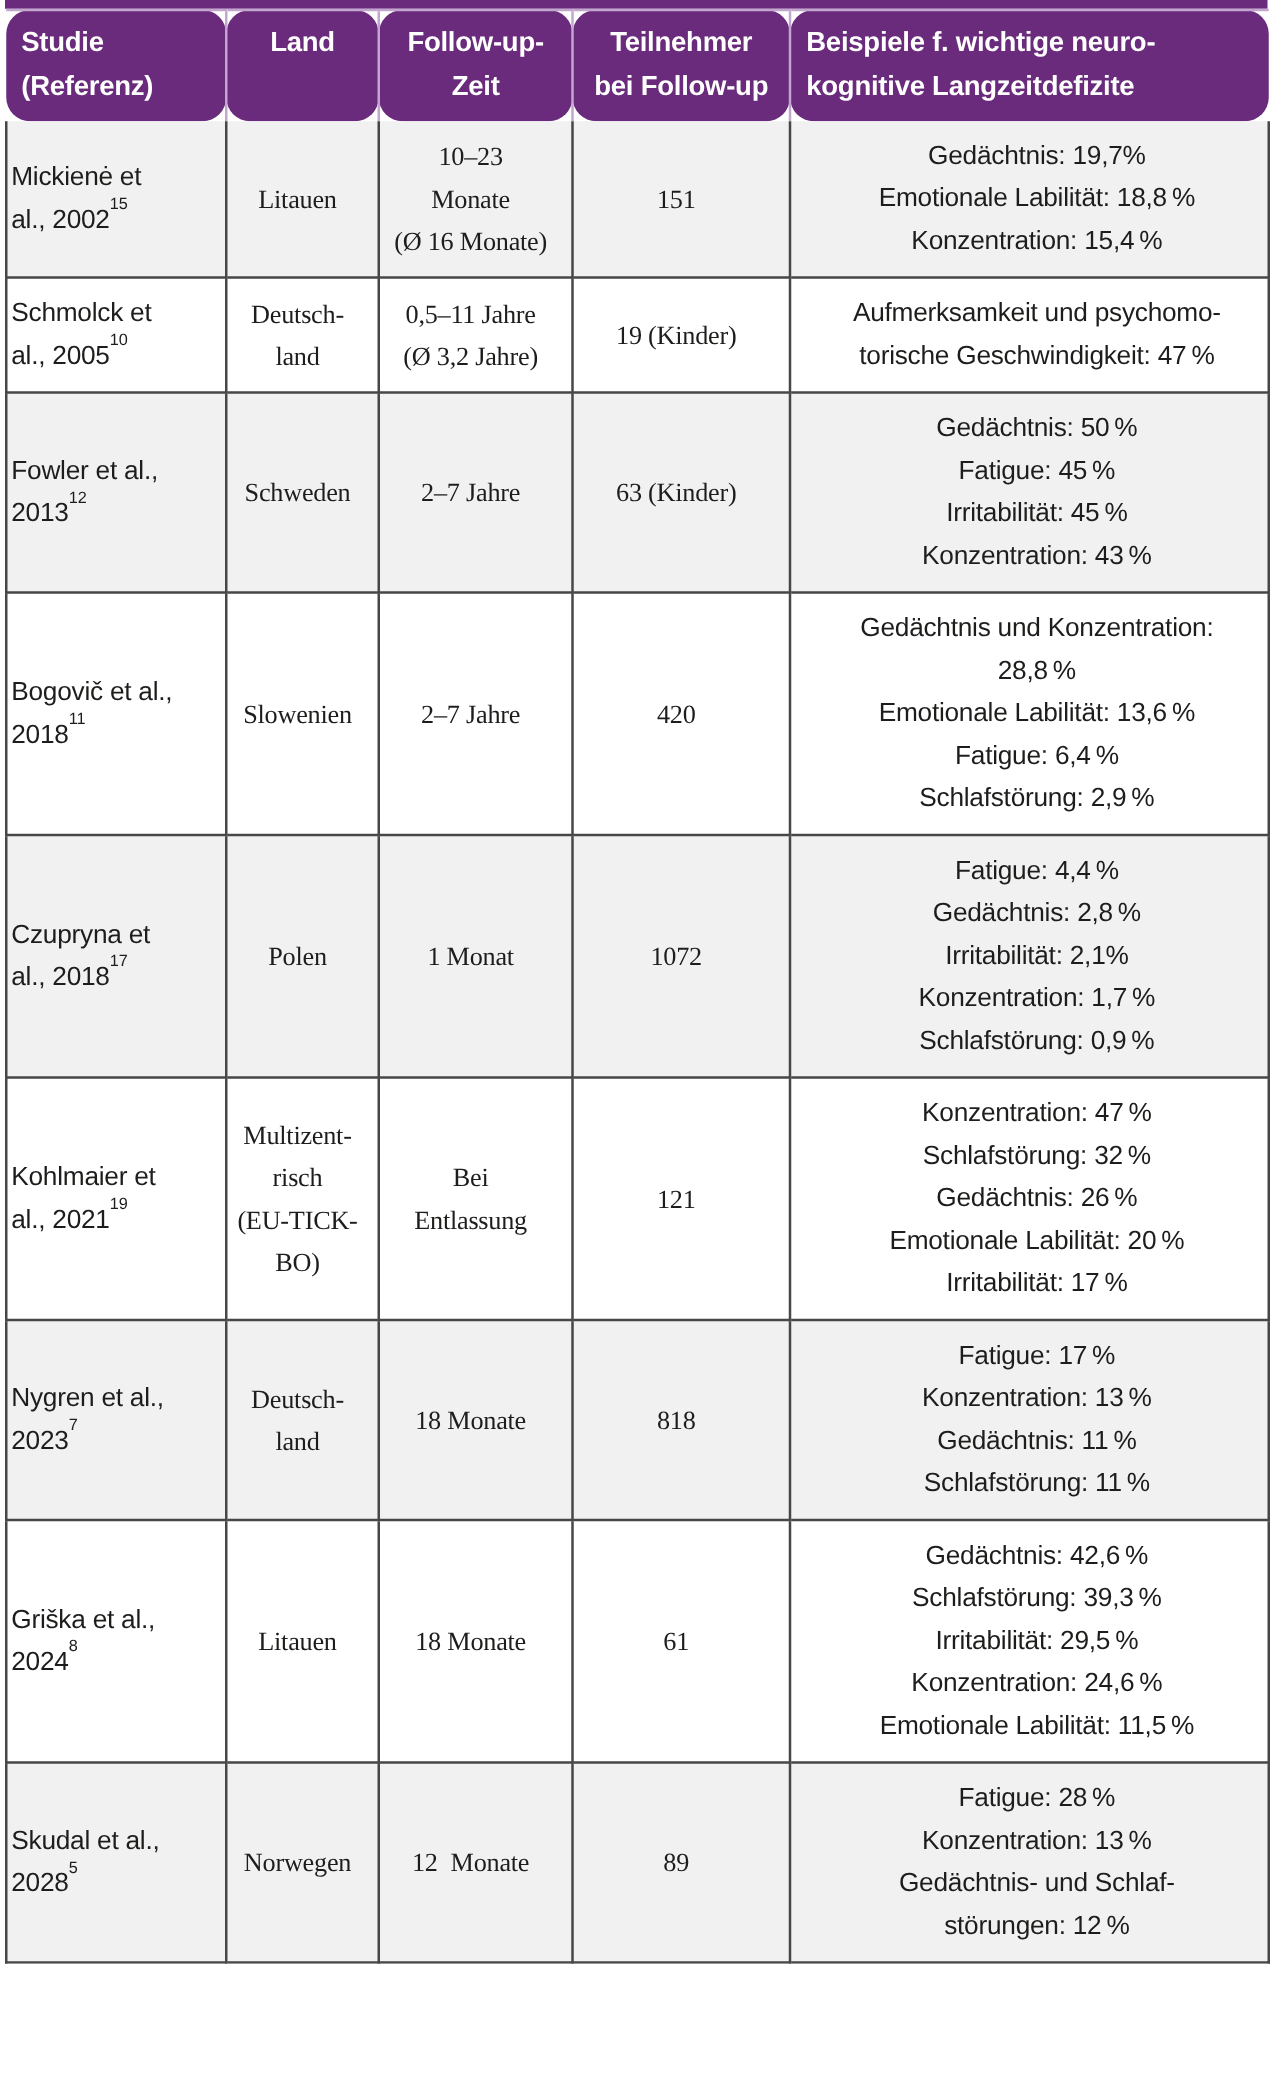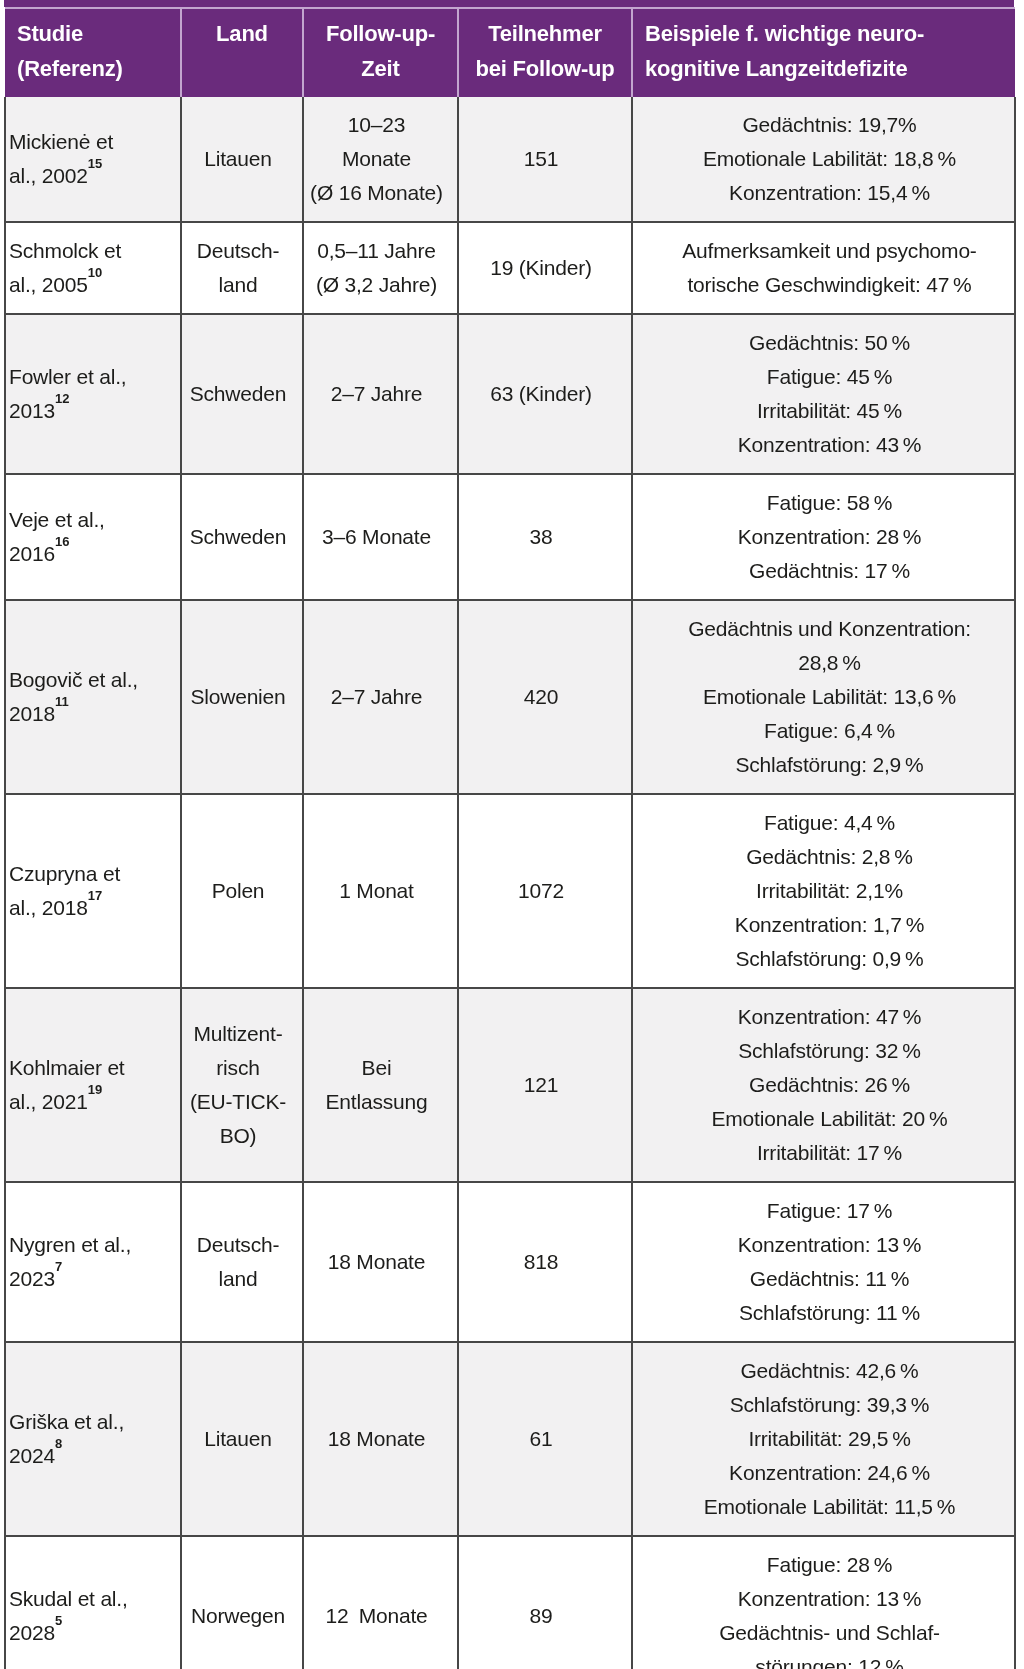--- a/index.html
+++ b/index.html
@@ -40,48 +40,48 @@
     font-size:22px;
     line-height:35px;
     font-weight:bold;
     text-align:center;
     vertical-align:top;
     padding:7px 12px 11px 12px;
     border-top:2px solid var(--header-divider);
     border-left:2px solid var(--header-divider);
     letter-spacing:-0.2px;
     white-space:pre-line;
+    border-radius:19px;
   }
   thead th:first-child{border-left:none;}
   thead th.al{text-align:left;}
 
   tbody td{
     font-size:21px;
     line-height:34px;
     vertical-align:middle;
     padding:11px 10px;
     border:2px solid var(--body-border);
     white-space:pre-line;
     letter-spacing:-0.2px;
   }
   tbody tr{background:var(--row-bg);}
   tbody tr:nth-child(odd){background:var(--row-alt-bg);}
   tbody tr:first-child td{border-top:none;}
 
   td.c-study{text-align:left;padding-left:3px;padding-right:6px;}
-  td.c-land,td.c-follow,td.c-part{text-align:center;padding-left:4px;padding-right:12px;}
+  td.c-land,td.c-follow,td.c-part{text-align:center;padding-left:4px;padding-right:12px;font-family:Liberation Serif, serif;}
   td.c-def{text-align:center;padding-left:20px;padding-right:8px;}
 
   sup{
     font-size:13px;
     line-height:0;
     position:relative;
     top:-7px;
     letter-spacing:0;
-    font-weight:bold;
   }
 </style>
 </head>
 <body>
 
 <div class="table-wrap">
   <table>
     <colgroup>
       <col class="c1">
         <col class="c2">
@@ -133,30 +133,20 @@
 2013</span><sup>12</sup></td>
     <td class="c-land">Schweden</td>
     <td class="c-follow">2–7 Jahre</td>
     <td class="c-part">63 (Kinder)</td>
     <td class="c-def">Gedächtnis: 50 %
 Fatigue: 45 %
 Irritabilität: 45 %
 Konzentration: 43 %</td>
   </tr>
 
-  <tr>
-    <td class="c-study"><span>Veje et al.,
-2016</span><sup>16</sup></td>
-    <td class="c-land">Schweden</td>
-    <td class="c-follow">3–6 Monate</td>
-    <td class="c-part">38</td>
-    <td class="c-def">Fatigue: 58 %
-Konzentration: 28 %
-Gedächtnis: 17 %</td>
-  </tr>
 
   <tr>
     <td class="c-study"><span>Bogovič et al.,
 2018</span><sup>11</sup></td>
     <td class="c-land">Slowenien</td>
     <td class="c-follow">2–7 Jahre</td>
     <td class="c-part">420</td>
     <td class="c-def">Gedächtnis und Konzentration:
 28,8 %
 Emotionale Labilität: 13,6 %

